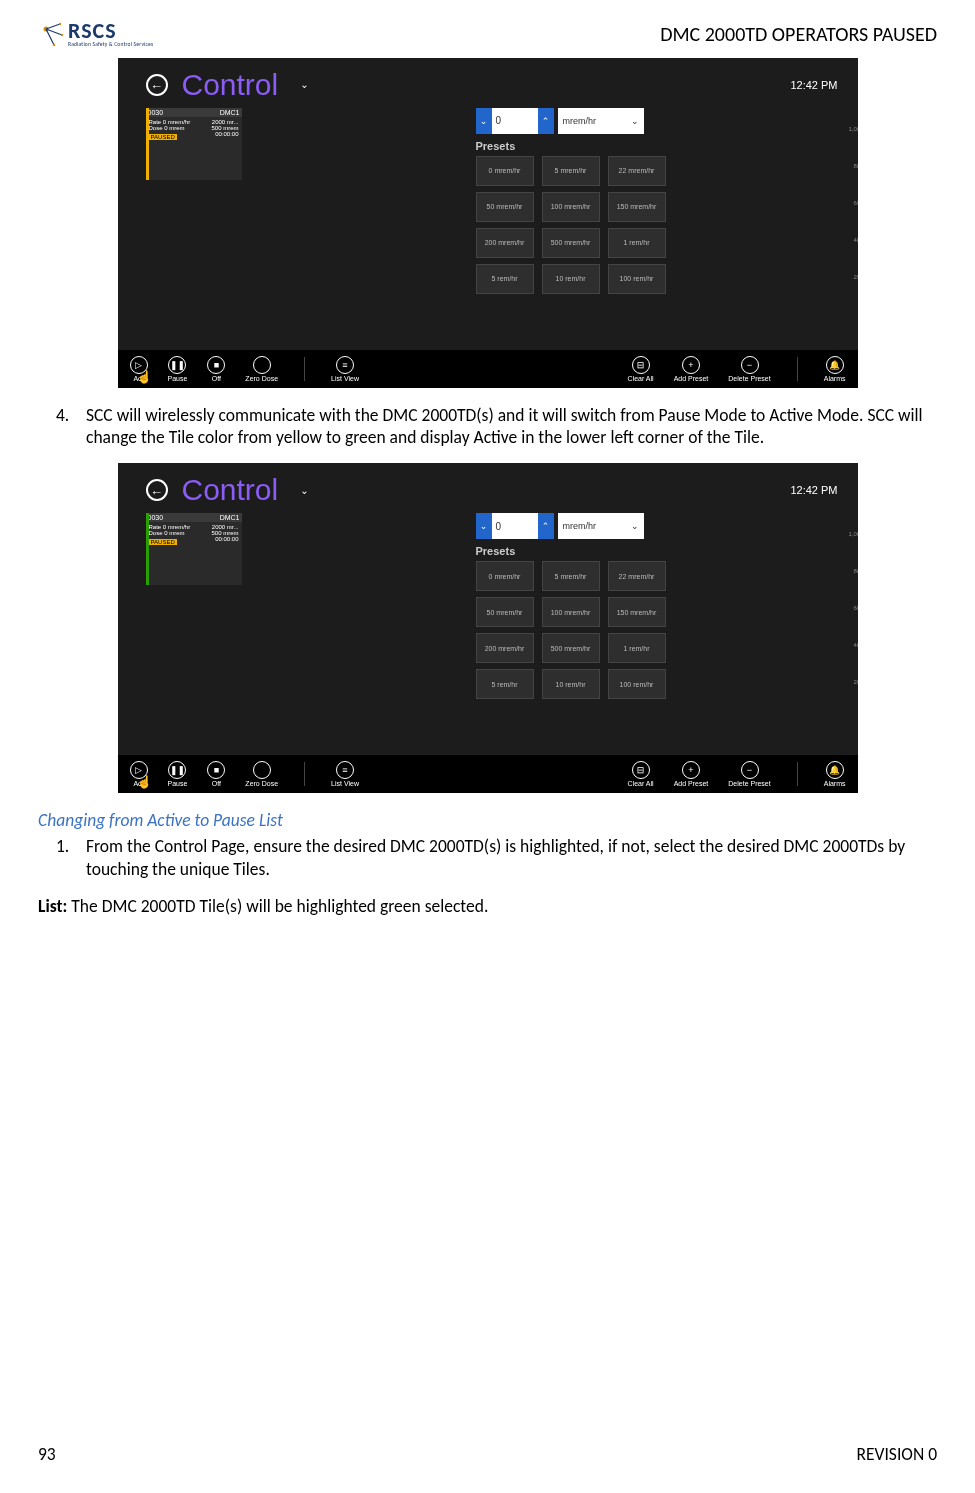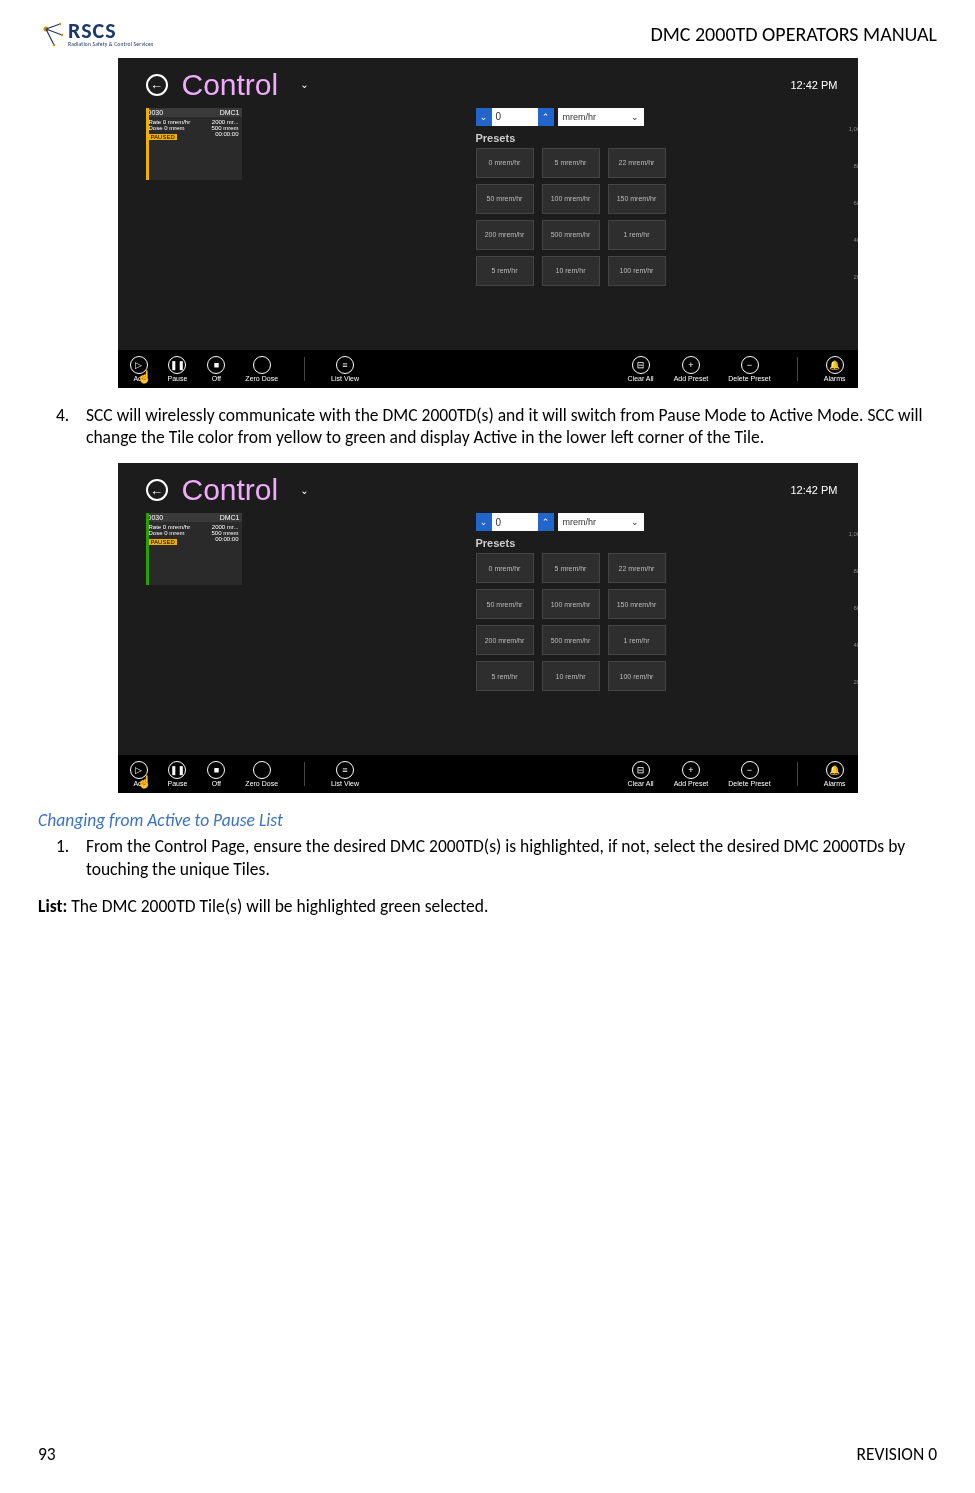--- a/index.html
+++ b/index.html
@@ -19,37 +19,37 @@
   .logo-text-block { line-height:1; }
   .logo-main { font-size:22px; font-weight:700; color:#1b3a6b; letter-spacing:1px; }
   .logo-sub { font-size:5.5px; color:#1b3a6b; letter-spacing:0.2px; }
   .doc-title { font-size:20px; color:#000; }
   .screenshot {
     width: 740px; height: 330px; background:#1c1c1c; margin: 10px auto 16px auto; position:relative; overflow:hidden; font-family:"Segoe UI",Arial,sans-serif;
   }
   .ss-header { display:flex; align-items:center; justify-content:space-between; padding: 10px 20px 6px 28px; color:#fff; }
   .ss-title-wrap { display:flex; align-items:center; gap:14px; }
   .ss-back { width:22px; height:22px; border:2px solid #fff; border-radius:50%; display:flex; align-items:center; justify-content:center; font-size:13px; color:#fff; }
-  .ss-title { font-size:30px; font-weight:300; color:#f0abfc; }
+  .ss-title { font-size:30px; font-weight:300; color:#8b5cf6; }
   .ss-chev { font-size:10px; color:#fff; margin-left:8px; }
   .ss-time { font-size:11px; color:#fff; }
   .ss-body { display:flex; flex:1; padding:0 0 0 28px; height:238px; gap:20px; }
   .ss-left { width:96px; }
   .tile { width:96px; height:72px; font-size:6px; color:#fff; position:relative; padding:2px 3px; }
   .tile-y-bar { position:absolute; left:0; top:0; bottom:0; width:3px; background:#f0b000; }
   .tile-g-bar { position:absolute; left:0; top:0; bottom:0; width:3px; background:#2aa000; }
   .tile-hd { display:flex; justify-content:space-between; background:#3a3a3a; padding:1px 2px; margin:-2px -3px 2px -3px; font-size:7px;}
   .tile-row { display:flex; justify-content:space-between; }
   .tile-paused { background:#f0b000; color:#000; display:inline-block; padding:0 2px; margin-top:3px; font-size:6px; }
   .ss-right { width:370px; margin-left:auto; margin-right:12px; position:relative; }
   .ss-input-row { display:flex; align-items:stretch; gap:4px; margin-bottom:6px; }
   .spin { display:flex; }
   .spin-btn { width:16px; background:#2266cc; color:#fff; font-size:9px; display:flex; align-items:center; justify-content:center; }
   .spin-val { width:46px; background:#fff; color:#333; font-size:10px; display:flex; align-items:center; padding-left:4px; }
-  .unit-sel { width:86px; background:#fff; color:#333; font-size:9px; display:flex; align-items:center; justify-content:space-between; padding:0 5px; height:18px; }
+  .unit-sel { width:86px; background:#fff; color:#333; font-size:9px; display:flex; align-items:center; justify-content:space-between; padding:0 5px; height:26px; }
   .presets-lbl { color:#ccc; font-size:11px; margin:4px 0;font-weight:bold; }
   .preset-grid { display:grid; grid-template-columns: repeat(3, 58px); gap:6px 8px; }
   .preset { height:30px; background:#2e2e2e; color:#bbb; font-size:7px; display:flex; align-items:center; justify-content:center; border:1px solid #444;}
   .axis { position:absolute; right:-18px; top:18px; bottom:0; width:16px; color:#888; font-size:6px; display:flex; flex-direction:column; }
   .axis-tick { height:37px; text-align:right; }
   .ss-bottom { position:absolute; bottom:0; left:0; right:0; height:38px; background:#000; display:flex; align-items:center; padding:0 12px; gap:20px; color:#fff; font-size:7px; }
   .bot-btn { display:flex; flex-direction:column; align-items:center; gap:1px; }
   .bot-icon { width:18px; height:18px; border:1.5px solid #fff; border-radius:50%; display:flex; align-items:center; justify-content:center; font-size:9px; }
   .bot-sep { width:1px; height:24px; background:#444; margin:0 6px; }
   .bot-spacer { flex:1; }
@@ -75,21 +75,21 @@
           <circle cx="22" cy="3" r="1.2" fill="#e08a00"></circle>
           <circle cx="24" cy="14" r="1.2" fill="#e08a00"></circle>
           <circle cx="16" cy="24" r="1.2" fill="#e08a00"></circle>
         </svg>
     </div>
     <div class="logo-text-block">
       <div class="logo-main">RSCS</div>
       <div class="logo-sub">Radiation Safety &amp; Control Services</div>
     </div>
   </div>
-  <div class="doc-title">DMC 2000TD OPERATORS MANUAL</div>
+  <div class="doc-title">DMC 2000TD OPERATORS PAUSED</div>
 </div>
 
 <div class="screenshot">
   <div class="ss-header">
     <div class="ss-title-wrap">
       <div class="ss-back">←</div>
       <div class="ss-title">Control</div>
       <div class="ss-chev">⌄</div>
     </div>
     <div class="ss-time">12:42 PM</div>

